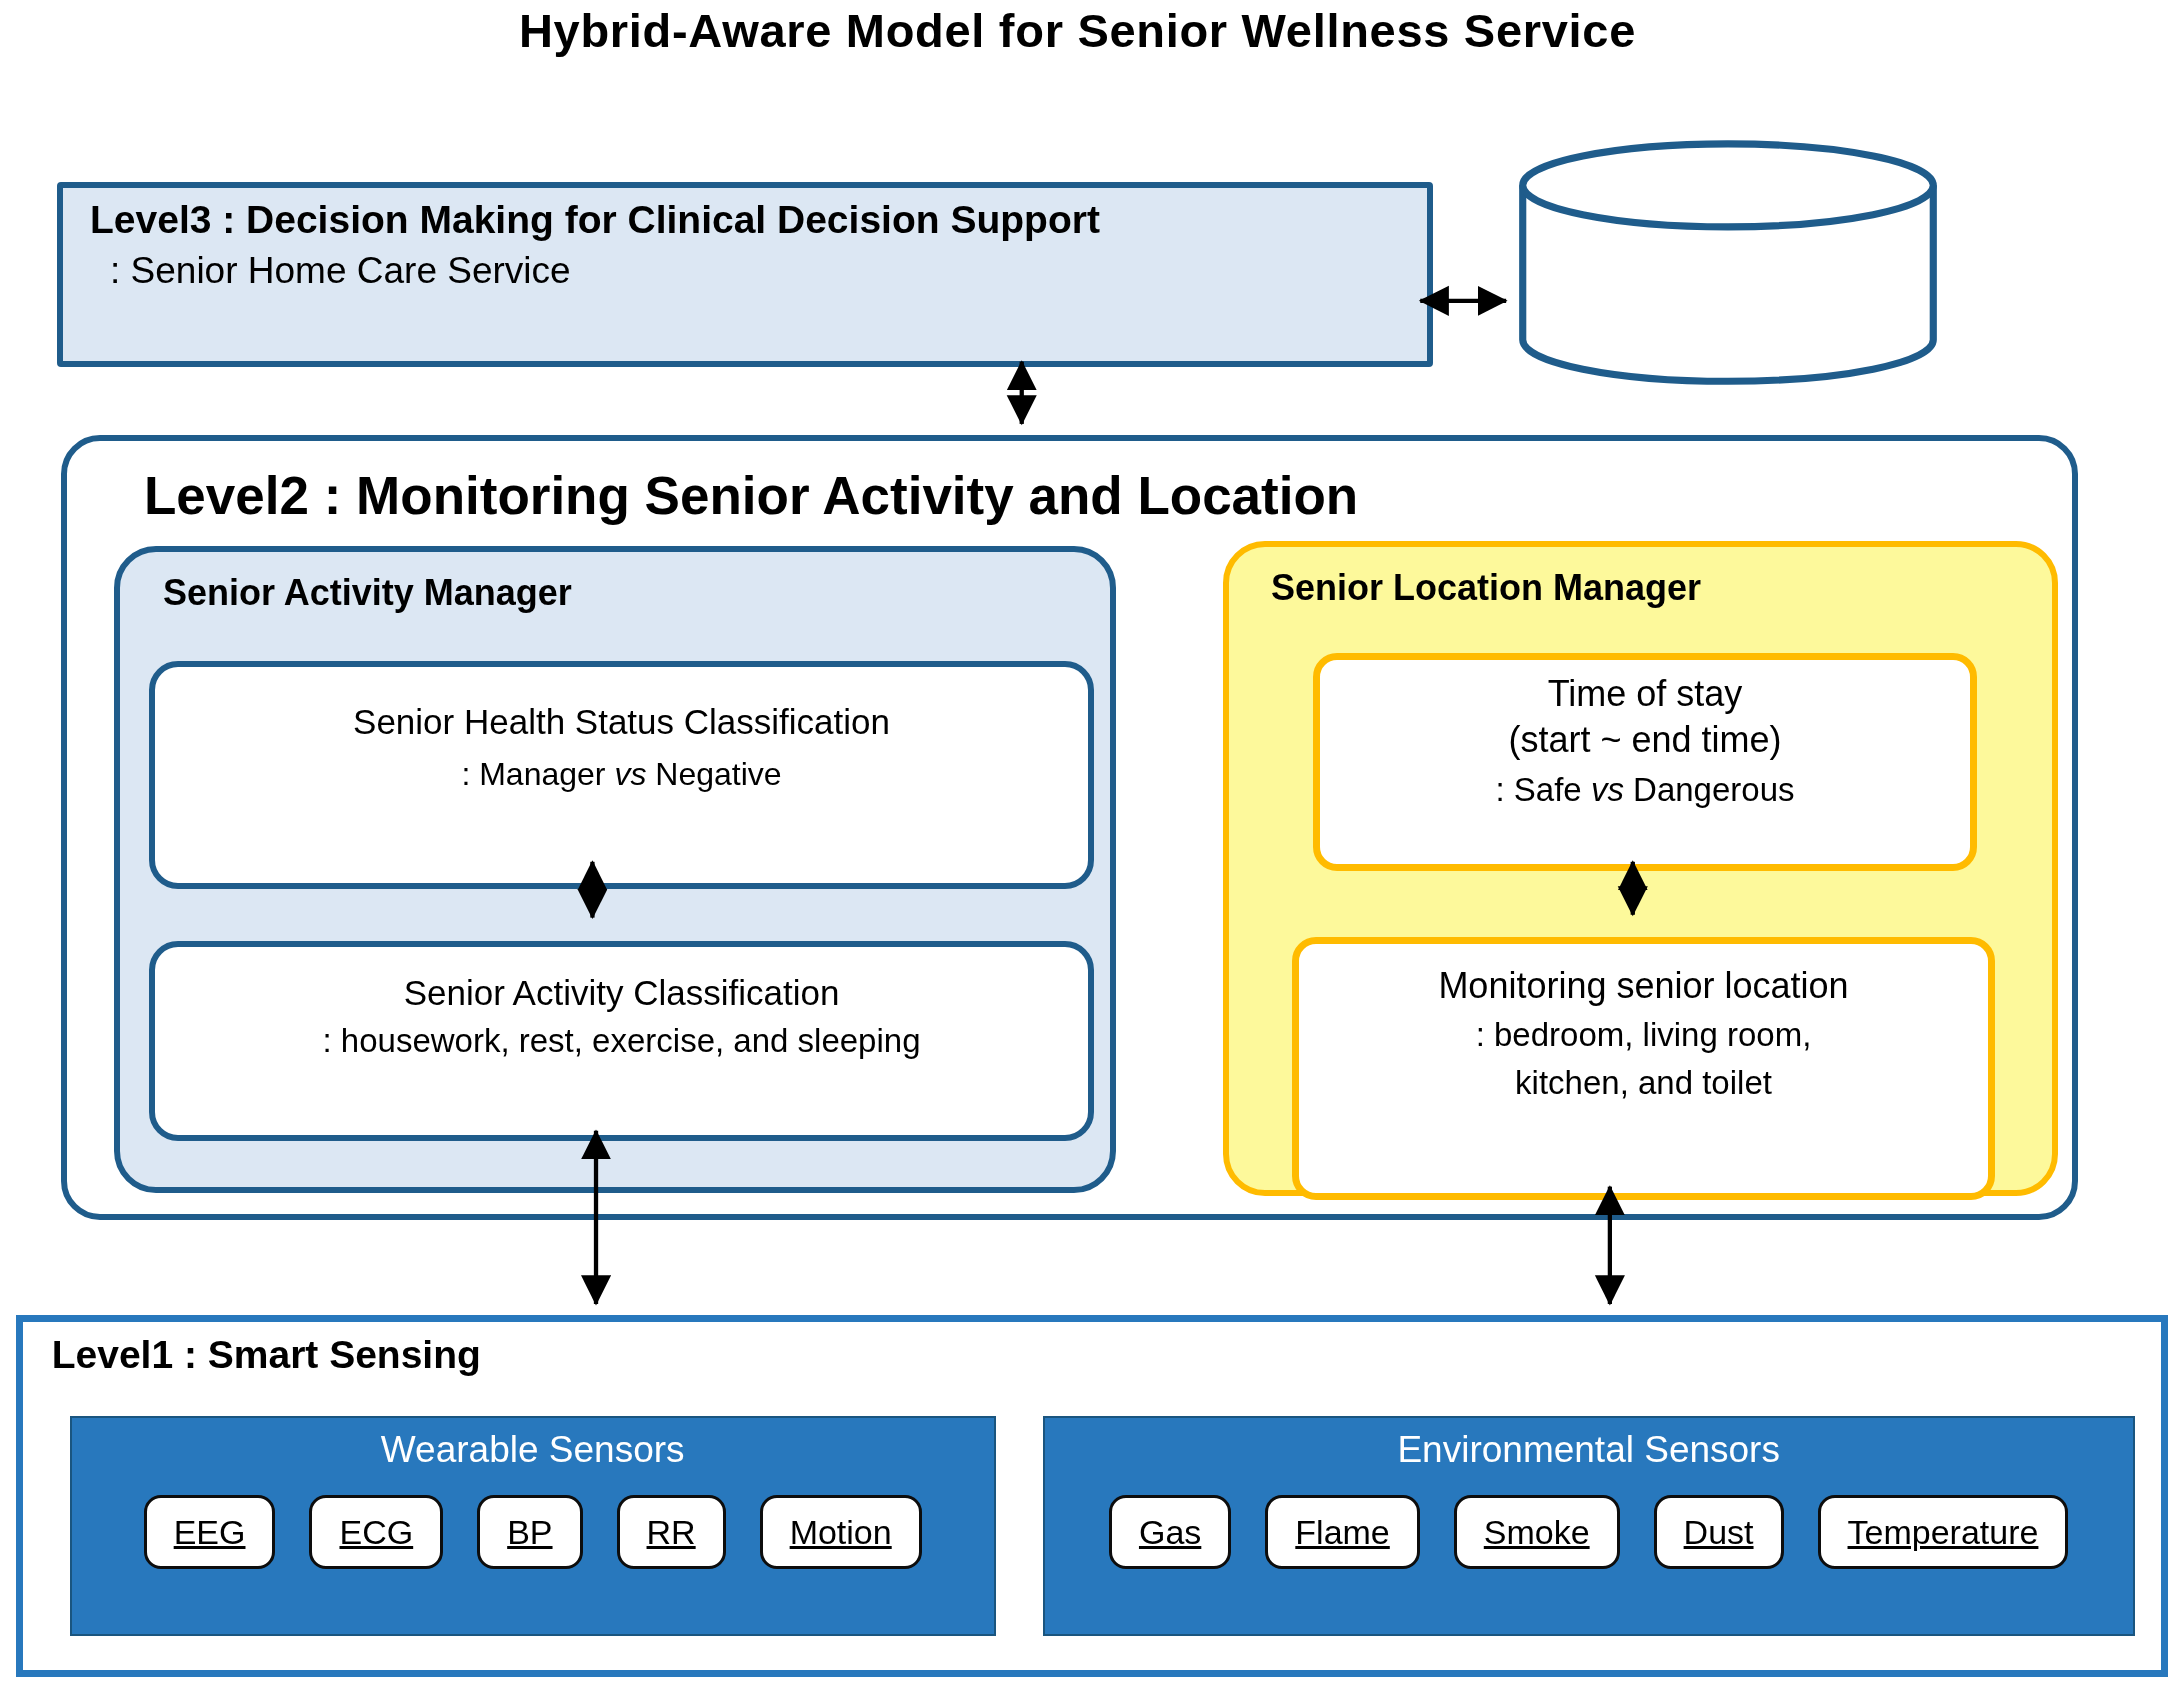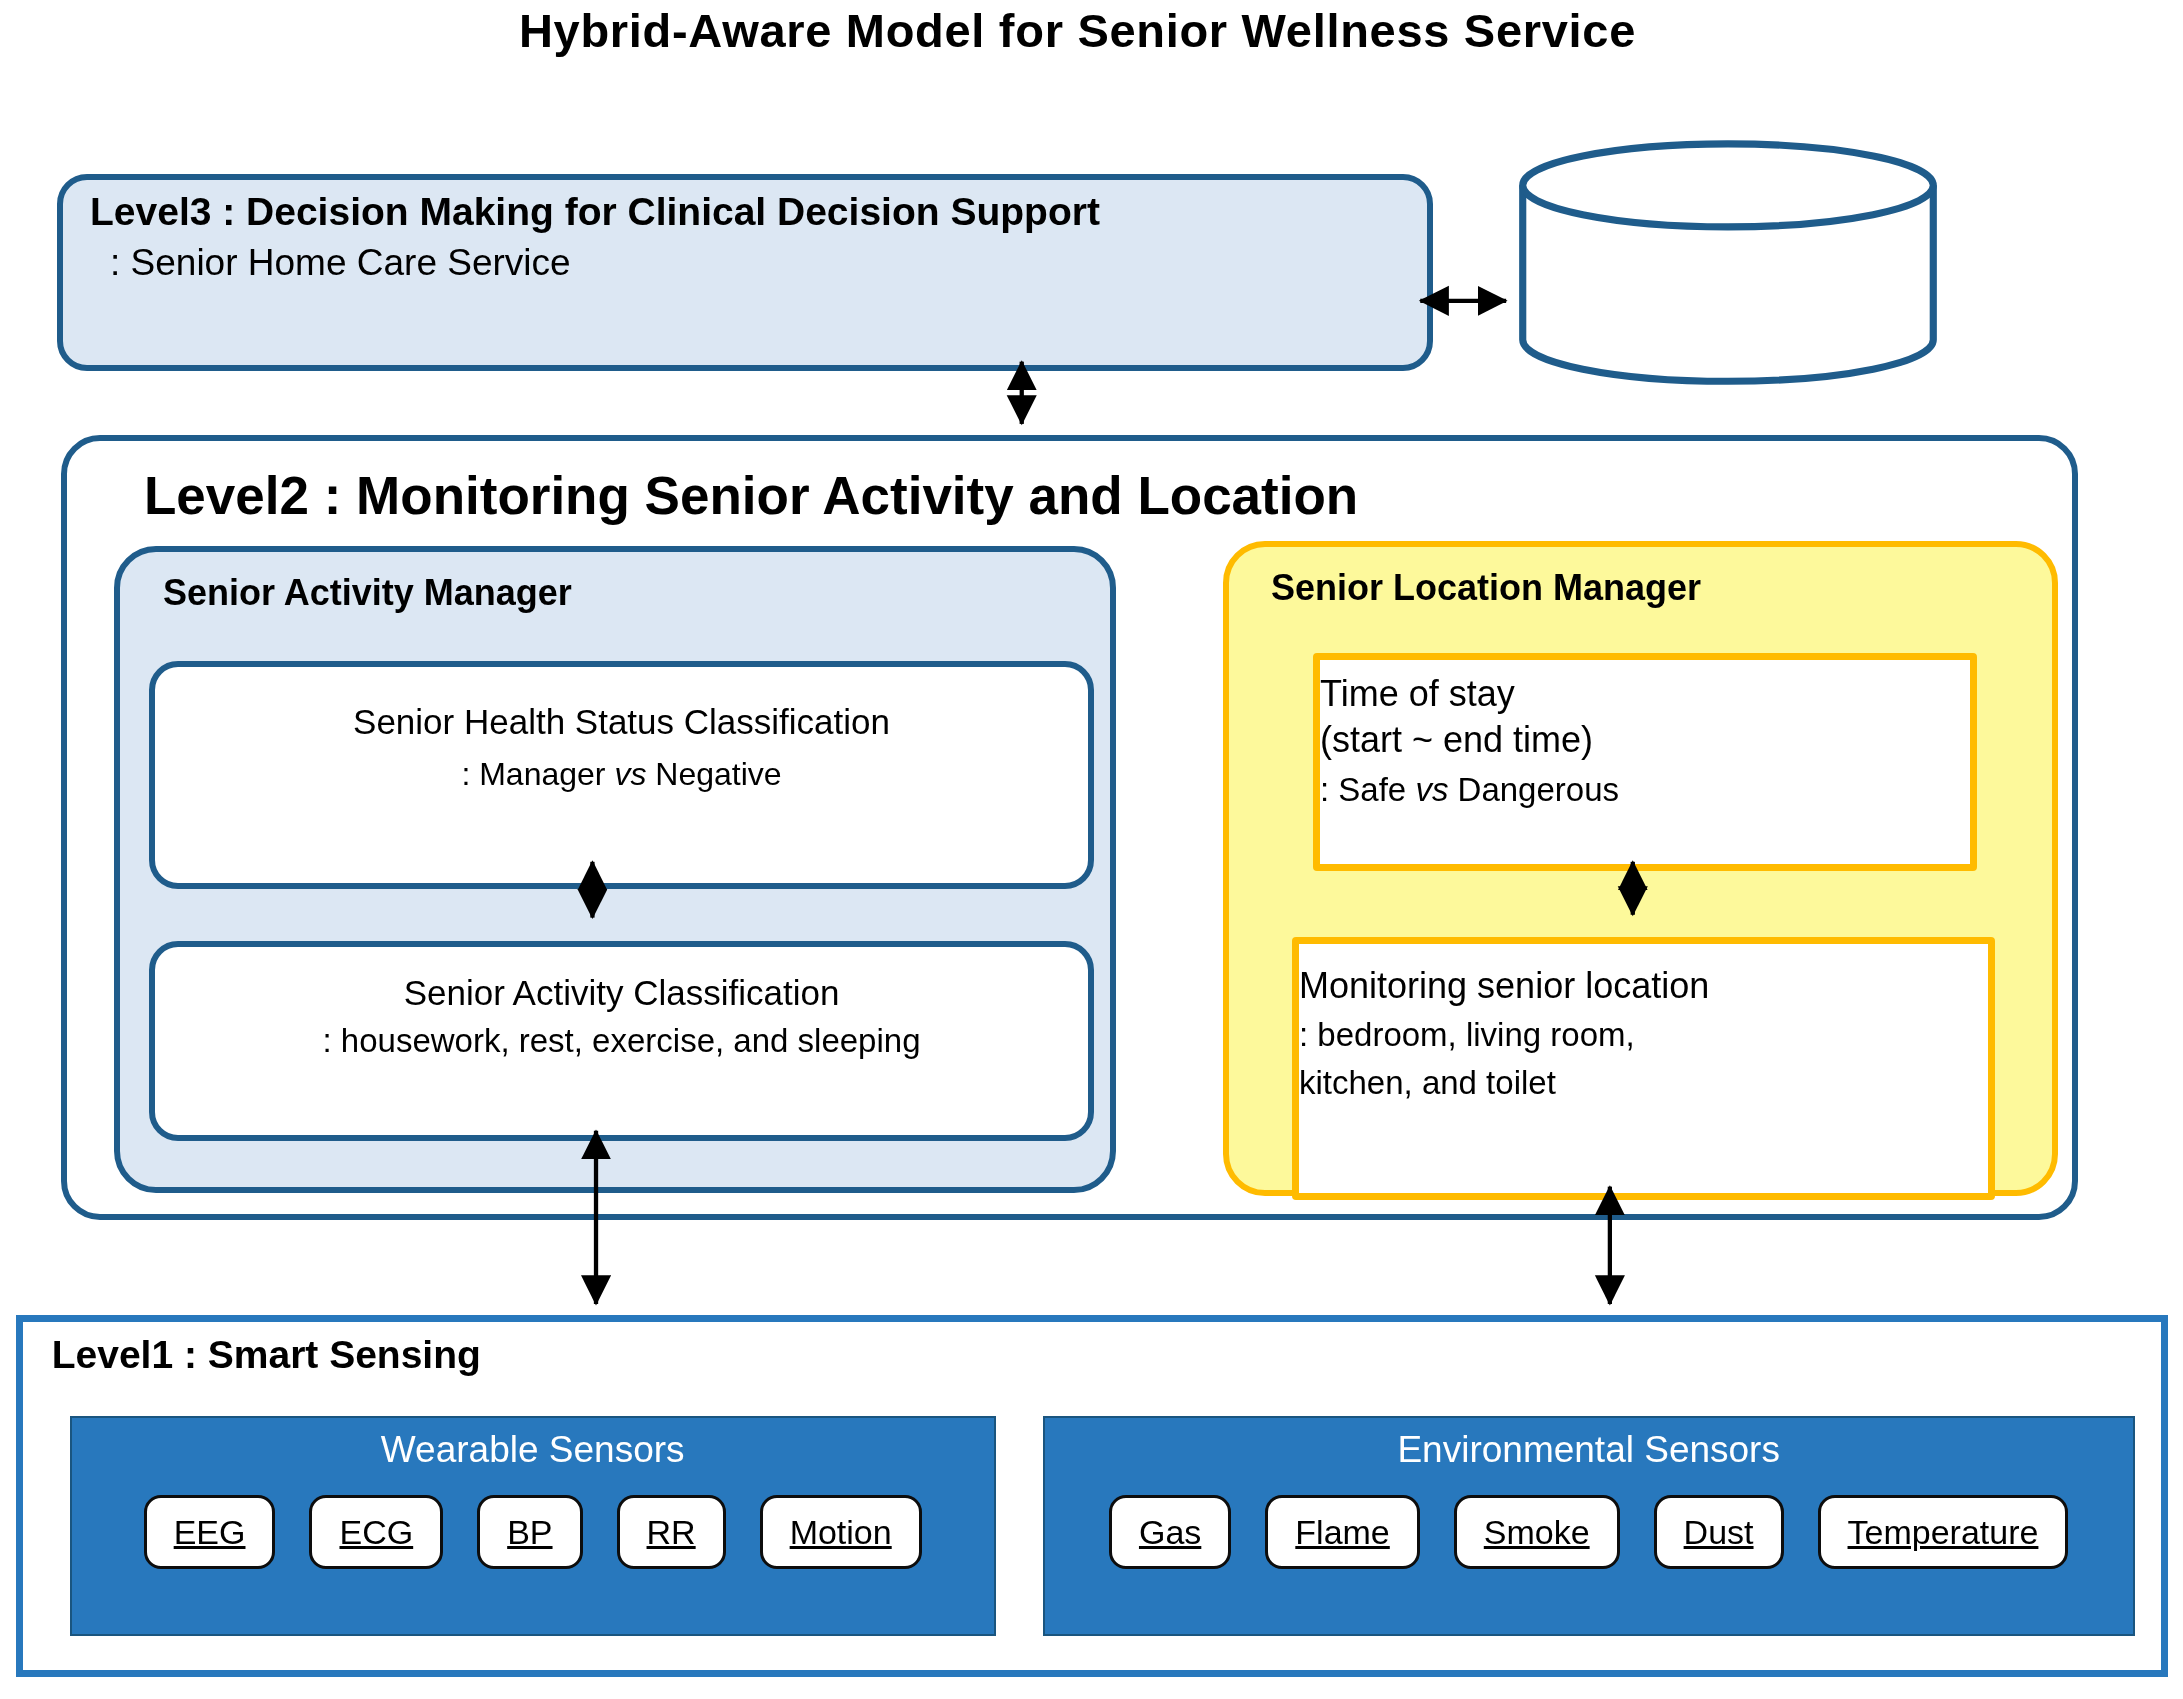--- a/index.html
+++ b/index.html
@@ -4,22 +4,22 @@
 <style>
   html,body{margin:0;padding:0;background:#ffffff;}
   .page{position:relative;width:2183px;height:1700px;background:#ffffff;
         font-family:"Liberation Sans", sans-serif;color:#000;overflow:hidden;}
   .abs{position:absolute;}
 
   .diagram-title{left:0;top:3px;width:2155px;text-align:center;
                  font-size:47px;font-weight:bold;letter-spacing:0.7px;}
 
   
-  .level3{left:57px;top:174px;width:1337px;height:163px;background:#DCE7F3;
-          border:6.4px solid #1F5C8B;border-radius:30px;padding:10px 0 12px 27px;}
+  .level3{left:57px;top:182px;width:1337px;height:163px;background:#DCE7F3;
+          border:6.4px solid #1F5C8B;border-radius:4px;padding:10px 0 0 27px;}
   .l3-heading{font-size:39px;font-weight:bold;}
   .l3-sub{font-size:37px;margin-top:8px;padding-left:20px;}
 
   
   .db-svg{left:1517px;top:135px;width:422px;height:258px;}
   .db-label{left:1531px;top:242px;width:394px;text-align:center;
             font-size:34px;line-height:1.5;}
 
   
   .level2{left:61px;top:435px;width:2005px;height:773px;background:#ffffff;
@@ -35,22 +35,22 @@
   .boxA{left:29px;top:109px;width:933px;height:184px;padding-top:31.5px;}
   .boxB{left:29px;top:389px;width:933px;height:165px;padding-top:23px;}
   .boxline{font-size:35px;line-height:1.3;}
   .boxline.small{font-size:32px;margin-top:10px;}
   .boxline.tight{font-size:33px;margin-top:4.3px;}
 
   
   .slm{left:1156px;top:100px;width:823px;height:643px;background:#FDF99B;
        border:6.4px solid #FFBB00;border-radius:42px;}
   .slm-title{left:42px;top:20px;font-size:36px;font-weight:bold;}
-  .ybox{background:#ffffff;border:7.2px solid #FFBB00;border-radius:4px;
-        }
+  .ybox{background:#ffffff;border:7.2px solid #FFBB00;border-radius:24px;
+        text-align:center;}
   .yboxA{left:84px;top:106px;width:650px;height:193px;padding-top:11.4px;}
   .yboxB{left:63px;top:390px;width:689px;height:230px;padding-top:18.6px;}
   .yline{font-size:36px;line-height:1.27;}
   .yline.small{font-size:33px;margin-top:5.7px;}
 
   
   .level1{left:15.7px;top:1315px;width:2138px;height:348px;background:#ffffff;
           border:7.2px solid #2878BD;}
   .l1-heading{left:29px;top:11.4px;font-size:39px;font-weight:bold;}
   .sensor-group{background:#2878BD;border:2.9px solid #1A557F;}

